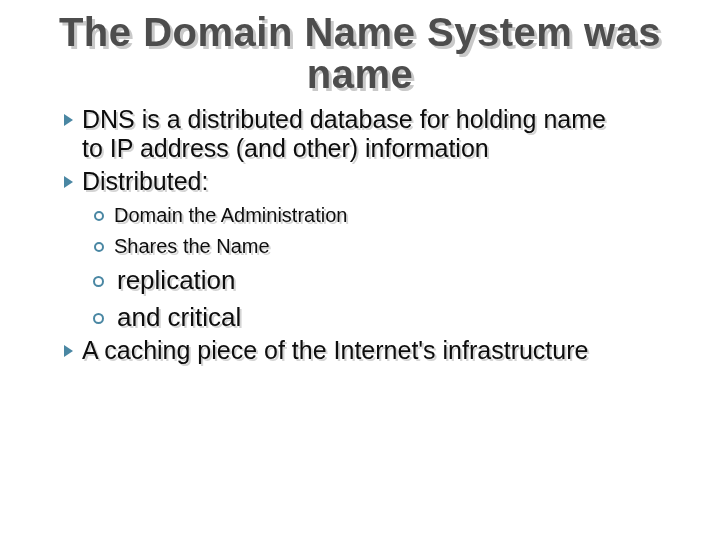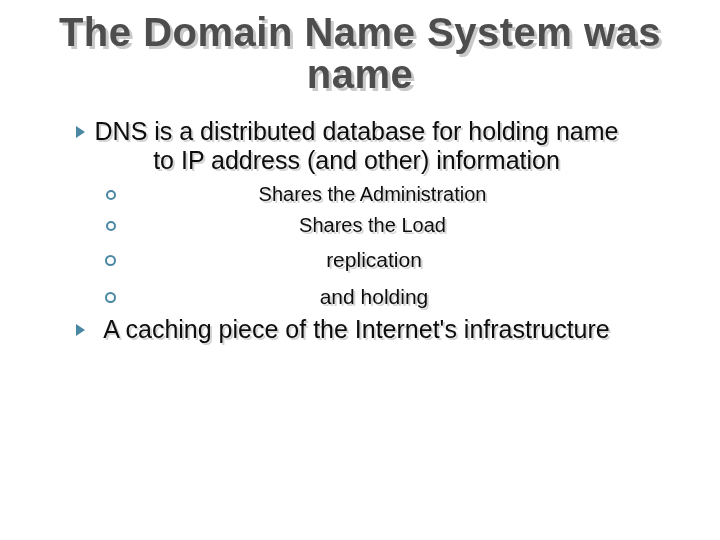--- a/index.html
+++ b/index.html
@@ -32,45 +32,44 @@
     font-weight: bold;
     letter-spacing: 0.5px;
     text-shadow: 3px 3px 0 var(--title-shadow);
   }
   .title-line { display: block; }
   .bullets {
     position: absolute;
     left: 58px;
     top: 101px;
     width: 545px;
-    margin: 16px;
+    margin: 4px;
     padding: 0;
     list-style: none;
     color: var(--body-text);
-    text-align: center;
   }
   .bullets li {
     position: relative;
     text-shadow: 2px 2px 0 var(--body-shadow);
   }
   li.b1 {
     font-size: 25px;
     line-height: 29px;
     padding-left: 20px;
     margin-top: 4px;
   }
   li.b1:first-child { margin-top: 0; }
   li.b2s {
     font-size: 20px;
     line-height: 23px;
     padding-left: 52px;
     margin-top: 8px;
   }
   li.b2l {
-    font-size: 21px;
+    font-size: 26px;
     line-height: 29px;
     padding-left: 55px;
     margin-top: 8px;
   }
   
   .arrow {
     position: absolute;
     left: 2px;
     top: 9px;
     width: 0;
@@ -97,35 +96,39 @@
   <h1 class="title">
     <span class="title-line">The Domain Name System was</span>
     <span class="title-line">name</span>
   </h1>
 
   <ul class="bullets">
     <li class="b1">
       <span class="arrow"></span>
       <span>DNS is a distributed database for holding name to IP address (and other) information</span>
     </li>
-    <li class="b2s">
-      <span class="circle"></span>
-      <span>Shares the Administration</span>
+    <li class="b1">
+      <span class="arrow"></span>
+      <span>Distributed:</span>
     </li>
     <li class="b2s">
       <span class="circle"></span>
-      <span>Shares the Load</span>
+      <span>Domain the Administration</span>
+    </li>
+    <li class="b2s">
+      <span class="circle"></span>
+      <span>Shares the Name</span>
     </li>
     <li class="b2l">
       <span class="circle"></span>
       <span>replication</span>
     </li>
     <li class="b2l">
       <span class="circle"></span>
-      <span>and holding</span>
+      <span>and critical</span>
     </li>
     <li class="b1">
       <span class="arrow"></span>
       <span>A caching piece of the Internet's infrastructure</span>
     </li>
   </ul>
 
 </div>
 
 </body></html>

